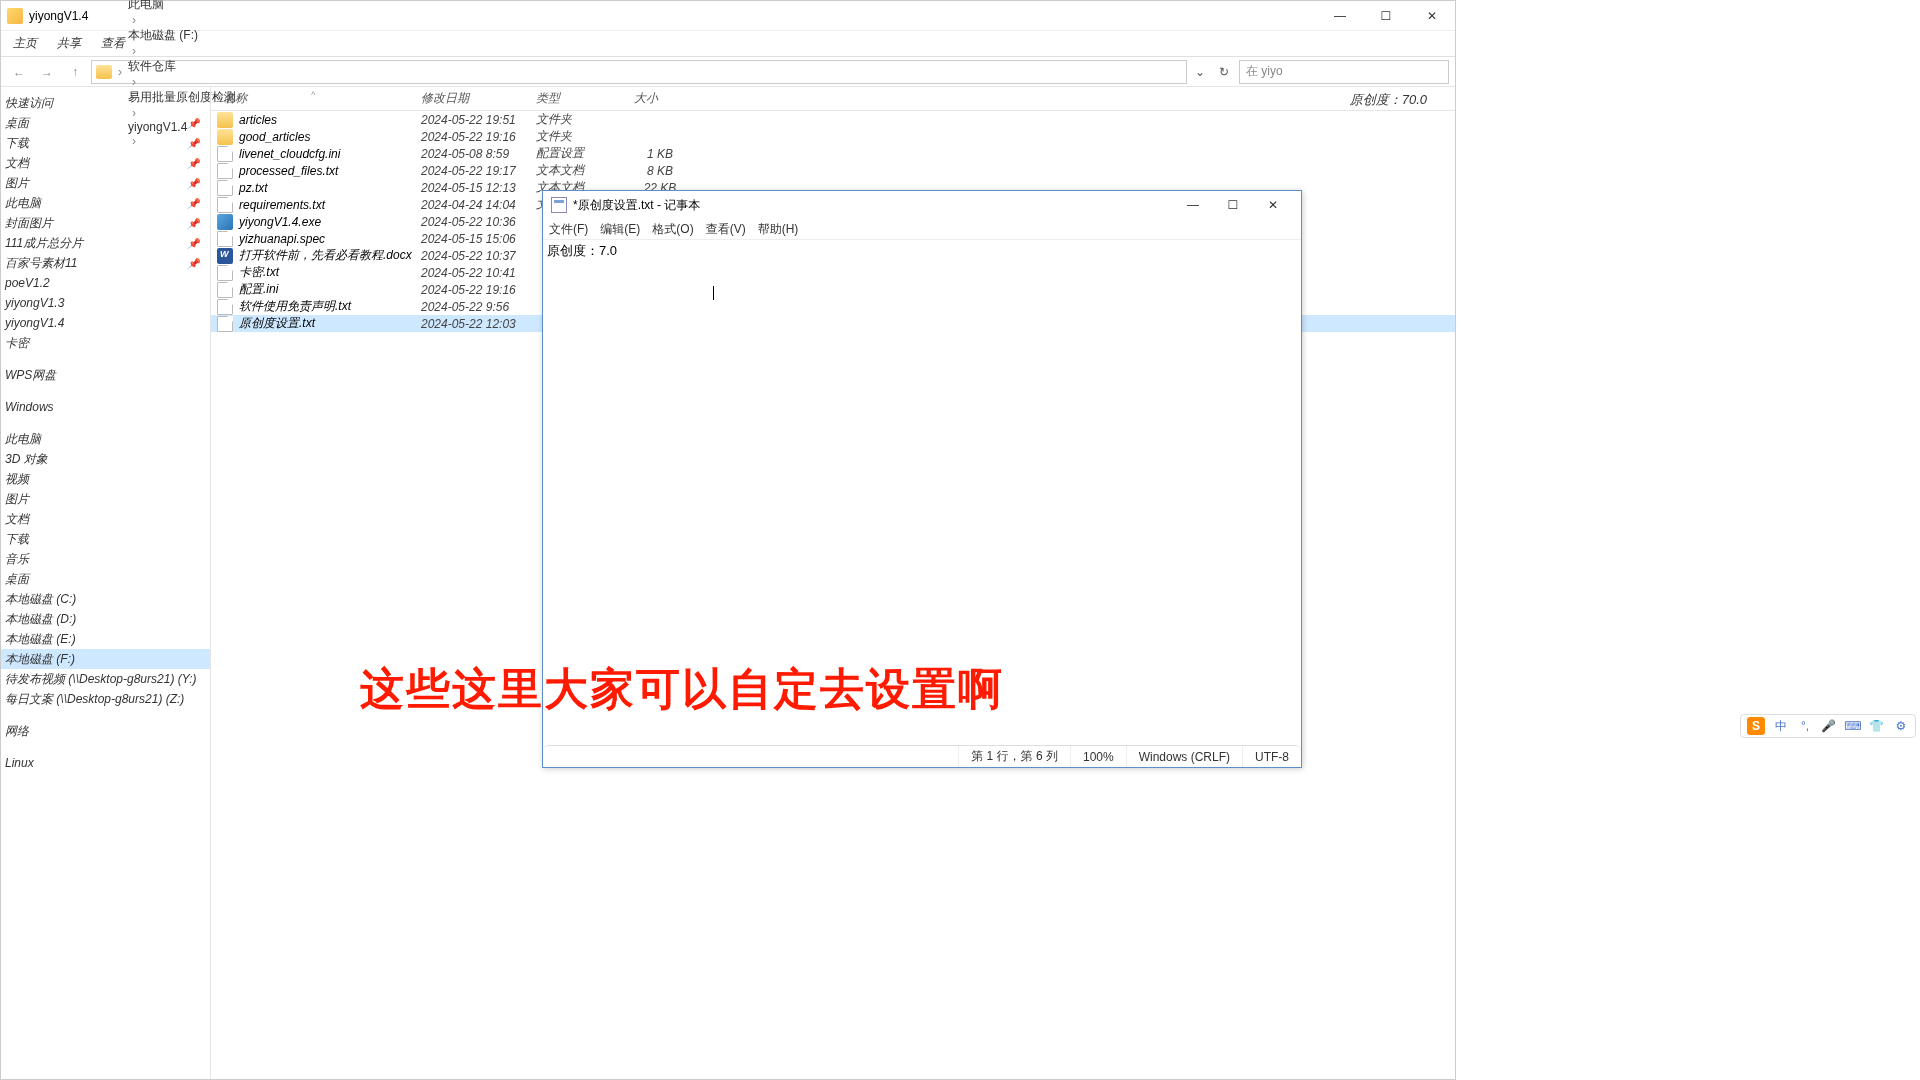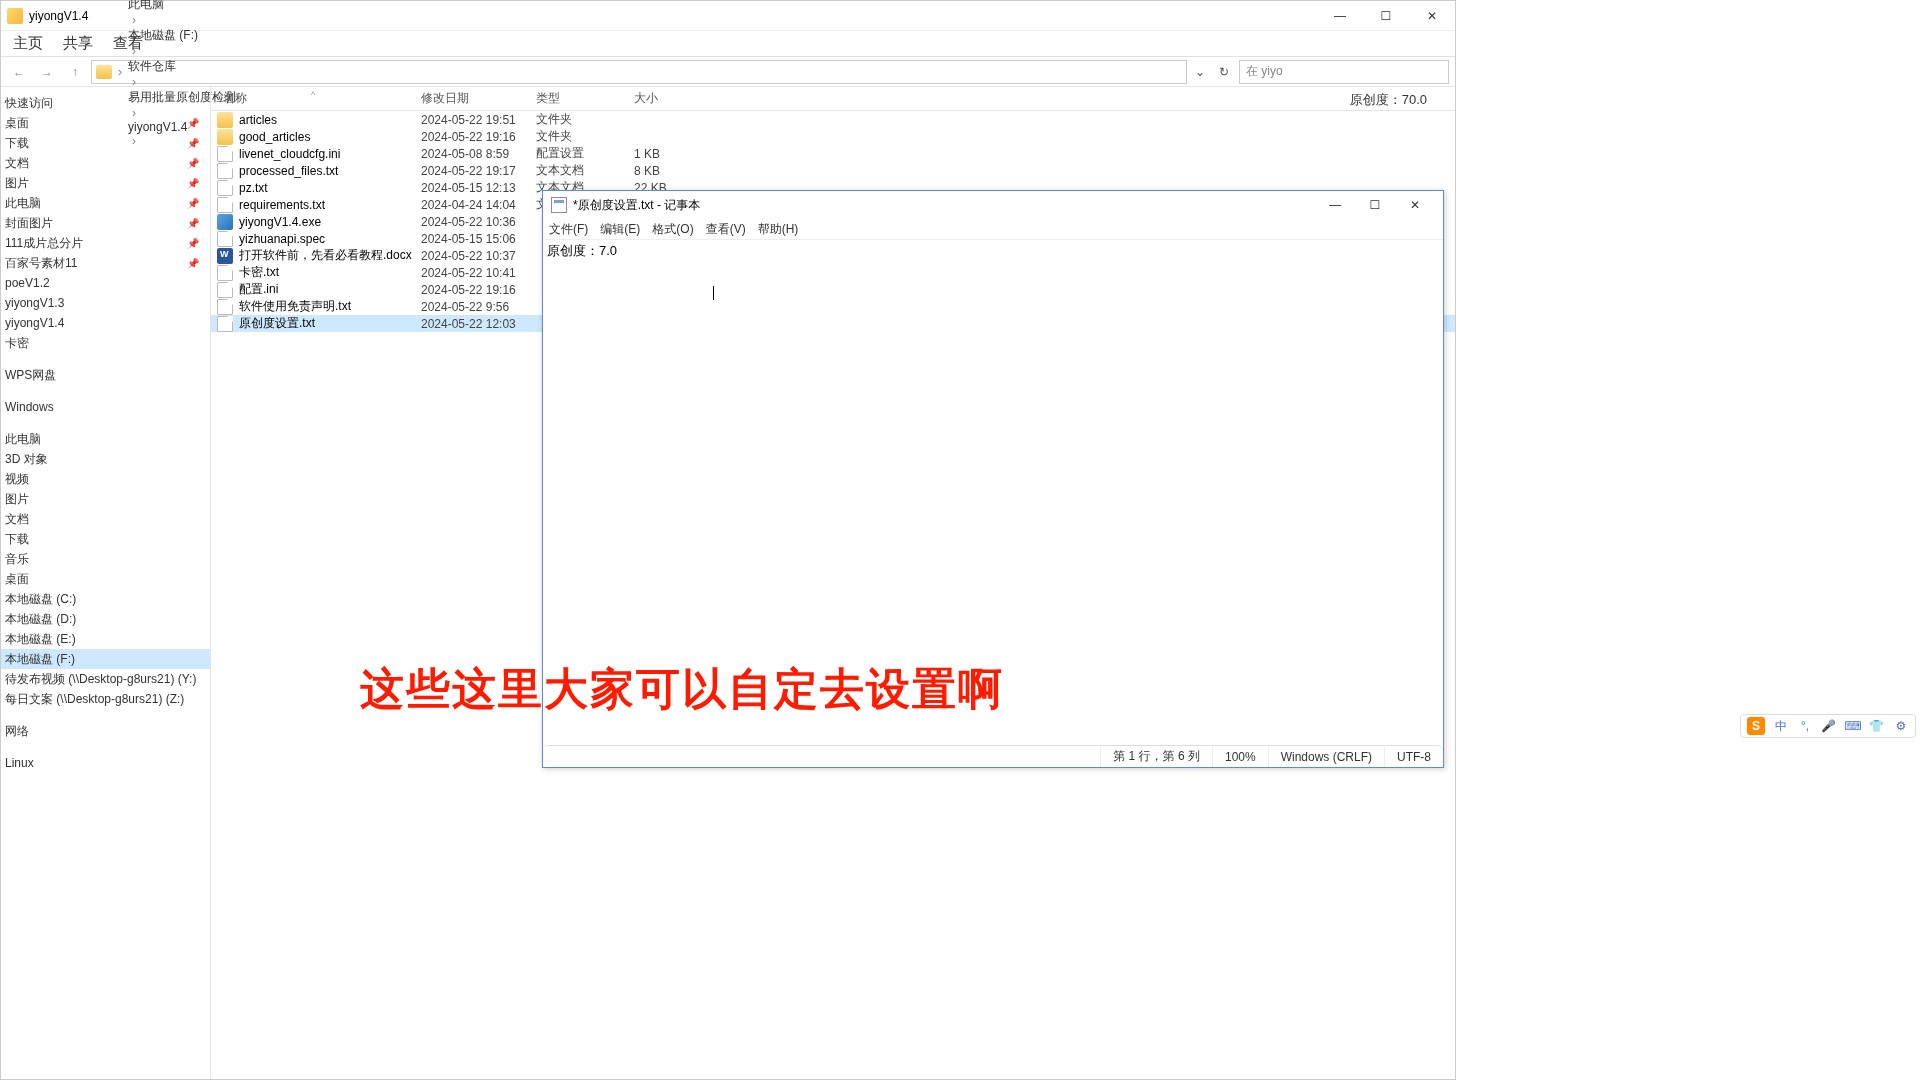--- a/index.html
+++ b/index.html
@@ -6,65 +6,65 @@
 body { background: #fff; width: 1920px; height: 1080px; overflow: hidden; position: relative; font-size: 12px; }
 
 
 .explorer { position: absolute; left: 0; top: 0; width: 1456px; height: 1080px; background: #fff; border: 1px solid #ccc; }
 .titlebar { height: 30px; background: #fff; display: flex; align-items: center; padding: 0 6px; border-bottom: 1px solid #eee; }
 .window-icon { width: 16px; height: 16px; background: linear-gradient(135deg,#ffd96b,#f5b544); border-radius: 2px; margin-right: 6px; }
 .win-controls { position: absolute; right: 0; top: 0; display: flex; }
 .win-btn { width: 46px; height: 30px; display: flex; align-items: center; justify-content: center; color: #333; }
 
 .ribbon { height: 26px; background: #fff; display: flex; align-items: center; padding-left: 12px; gap: 20px; border-bottom: 1px solid #e1e1e1; }
-.ribbon-tab { color: #333; font-size: 15px; }
+.ribbon-tab { color: #333; font-size: 12px; font-style: italic; }
 
 .addrbar { height: 30px; background: #fff; display: flex; align-items: center; padding: 2px 6px; gap: 4px; border-bottom: 1px solid #e5e5e5; }
 .nav-arrow { width: 24px; height: 24px; display: flex; align-items: center; justify-content: center; color: #888; }
 .addrbox { flex: 1; height: 24px; border: 1px solid #ccc; display: flex; align-items: center; padding: 0 4px; gap: 2px; }
 .folder-mini { width: 16px; height: 14px; background: linear-gradient(180deg,#ffe29a,#f5c24a); border-radius: 2px; }
 .crumb { display: flex; align-items: center; color: #333; }
 .chev { color: #888; padding: 0 4px; }
 .addr-right { display: flex; align-items: center; gap: 6px; }
 .addr-icon { width: 18px; height: 18px; display: flex; align-items: center; justify-content: center; color: #555; }
 .searchbox { width: 210px; height: 24px; border: 1px solid #ccc; display: flex; align-items: center; padding: 0 6px; color: #888; }
 
-.body { display: flex; height: calc(100% - 86px); }
+.body { display: flex; height: calc(100% - 86px); font-style: italic; }
 .sidebar { width: 210px; border-right: 1px solid #e5e5e5; padding: 6px 0; overflow: hidden; }
 .side-item { height: 20px; display: flex; align-items: center; padding-left: 4px; gap: 6px; color: #333; position: relative; }
 .side-item.selected { background: #cde8ff; }
 .pin { position: absolute; right: 10px; color: #999; font-size: 10px; }
 .side-gap { height: 12px; }
 
 .filepane { flex: 1; display: flex; flex-direction: column; position: relative; }
 .col-headers { height: 24px; border-bottom: 1px solid #e5e5e5; display: flex; align-items: center; color: #555; }
 .ch-name { width: 210px; padding-left: 12px; position: relative; }
 .ch-name::after { content: "^"; position: absolute; left: 100px; color: #999; font-size: 9px; }
 .ch-date { width: 115px; }
 .ch-type { width: 98px; }
 .ch-size { width: 60px; text-align: left; padding-right: 8px; }
 .file-list { }
 .row { height: 17px; display: flex; align-items: center; }
 .row.selected { background: #cde8ff; }
 .cell-name { width: 210px; display: flex; align-items: center; padding-left: 6px; gap: 6px; }
 .cell-date { width: 115px; color: #444; }
 .cell-type { width: 98px; color: #444; }
-.cell-size { width: 60px; text-align: left; color: #444; padding-right: 8px; }
+.cell-size { width: 60px; text-align: center; color: #444; padding-right: 8px; }
 .ficon { width: 16px; height: 16px; display: inline-block; }
 .ficon.folder { background: linear-gradient(180deg,#ffe29a,#f5c24a); border-radius: 2px; }
 .ficon.file { background: #fff; border: 1px solid #bbb; border-radius: 1px; position: relative; }
 .ficon.file::after { content: ""; position: absolute; right: -1px; top: -1px; border: 3px solid transparent; border-top-color: #fff; border-right-color: #fff; }
 .ficon.exe { background: linear-gradient(135deg,#5aa7e0,#2a72b5); border-radius: 2px; }
 .ficon.docx { background: #2b579a; border-radius: 2px; position: relative; }
 .ficon.docx::after { content: "W"; color: #fff; font-size: 9px; font-weight: bold; position: absolute; left: 3px; top: 1px; }
 
 .overlay-label { position: absolute; right: 28px; top: 4px; color: #333; font-size: 13px; }
 
 
-.notepad { position: absolute; left: 542px; top: 190px; width: 902px; height: 578px; background: #fff; border: 1px solid #5a8fc7; box-shadow: 1px 1px 6px rgba(0,0,0,.2); display: flex; flex-direction: column; }
+.notepad { position: absolute; left: 542px; top: 190px; width: 760px; height: 578px; background: #fff; border: 1px solid #5a8fc7; box-shadow: 1px 1px 6px rgba(0,0,0,.2); display: flex; flex-direction: column; }
 .np-title { height: 28px; background: #fff; display: flex; align-items: center; padding: 0 8px; }
 .np-icon { width: 16px; height: 16px; background: #fff; border: 1px solid #88b; margin-right: 6px; position: relative; }
 .np-icon::after { content: ""; position: absolute; left: 2px; top: 2px; right: 2px; bottom: 2px; border-top: 3px solid #7aa4d8; }
 .np-controls { margin-left: auto; display: flex; }
 .np-btn { width: 40px; height: 28px; display: flex; align-items: center; justify-content: center; color: #333; }
 .np-menu { height: 20px; display: flex; align-items: center; padding: 0 6px; gap: 12px; font-size: 12px; }
 .np-menu span { color: #333; }
 .np-text { flex: 1; padding: 2px 4px; font-family: Consolas, "Courier New", monospace; font-size: 13px; position: relative; border-top: 1px solid #eee; }
 .np-caret { position: absolute; left: 170px; top: 46px; width: 1px; height: 14px; background: #000; }
 .np-status { height: 22px; border-top: 1px solid #ddd; display: flex; align-items: center; font-size: 12px; color: #333; border-radius: 6px; }

